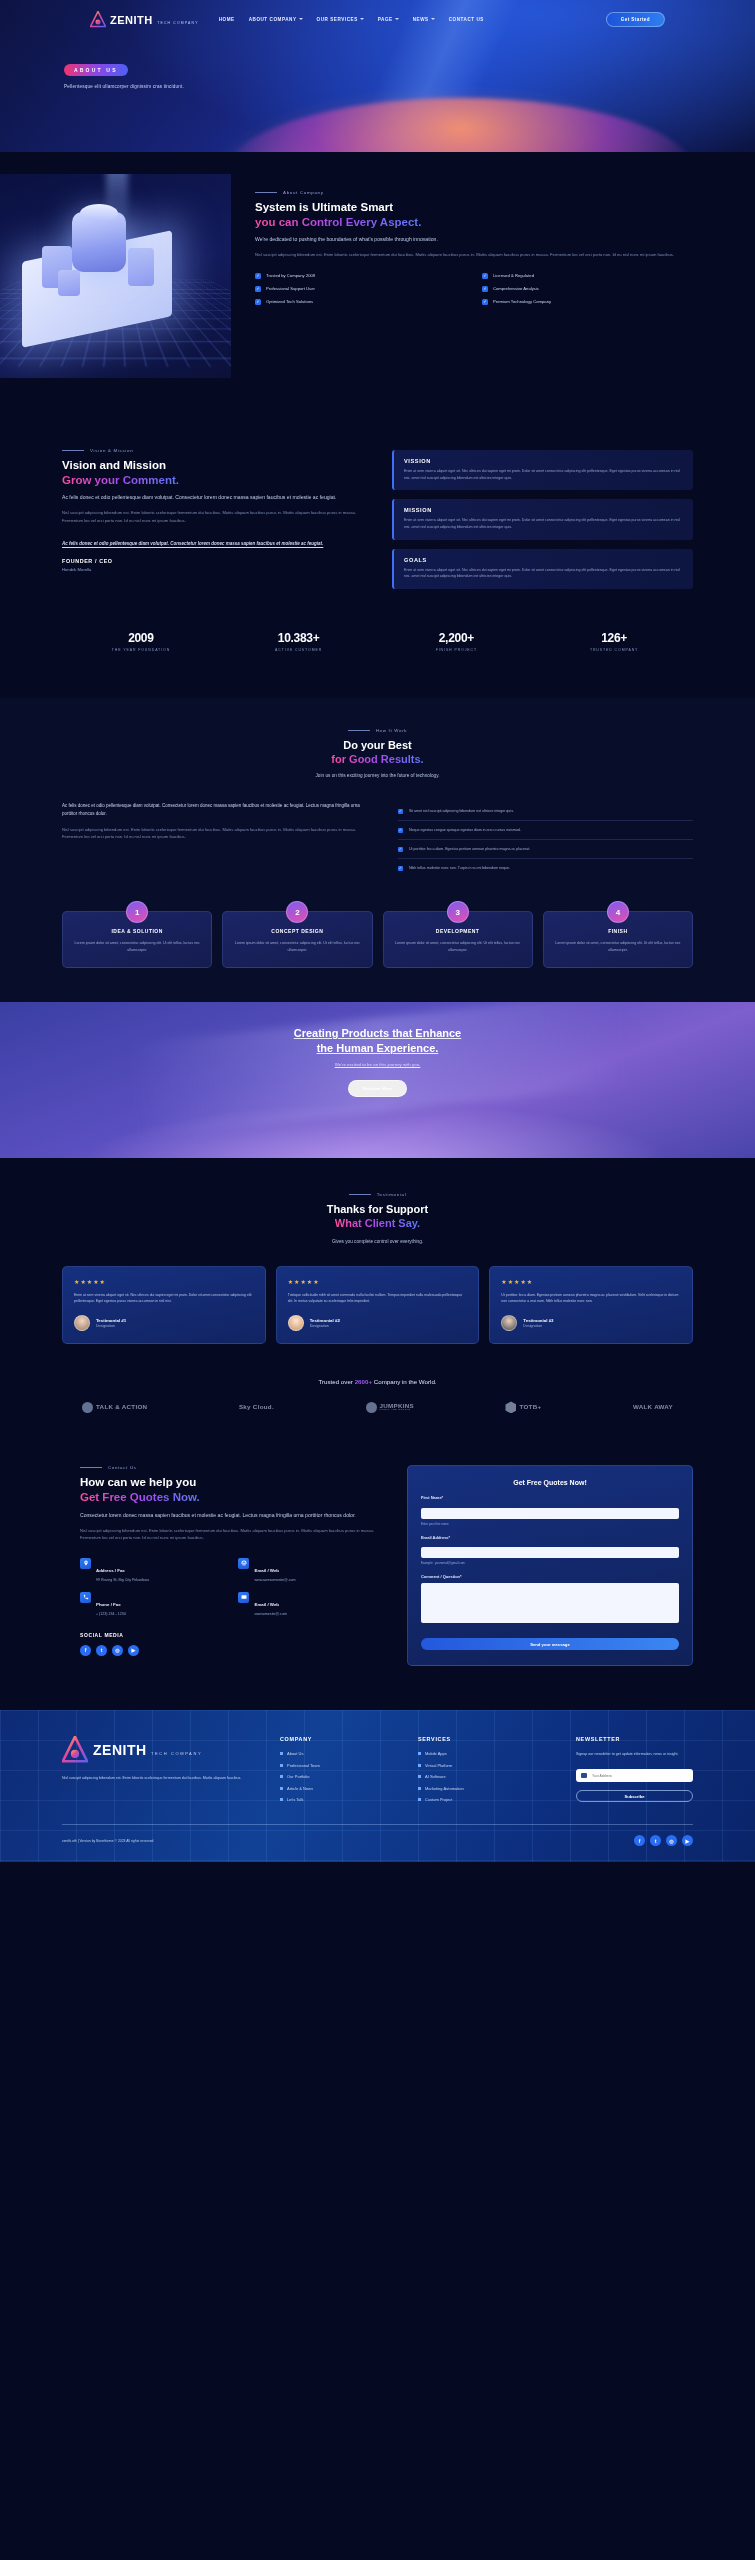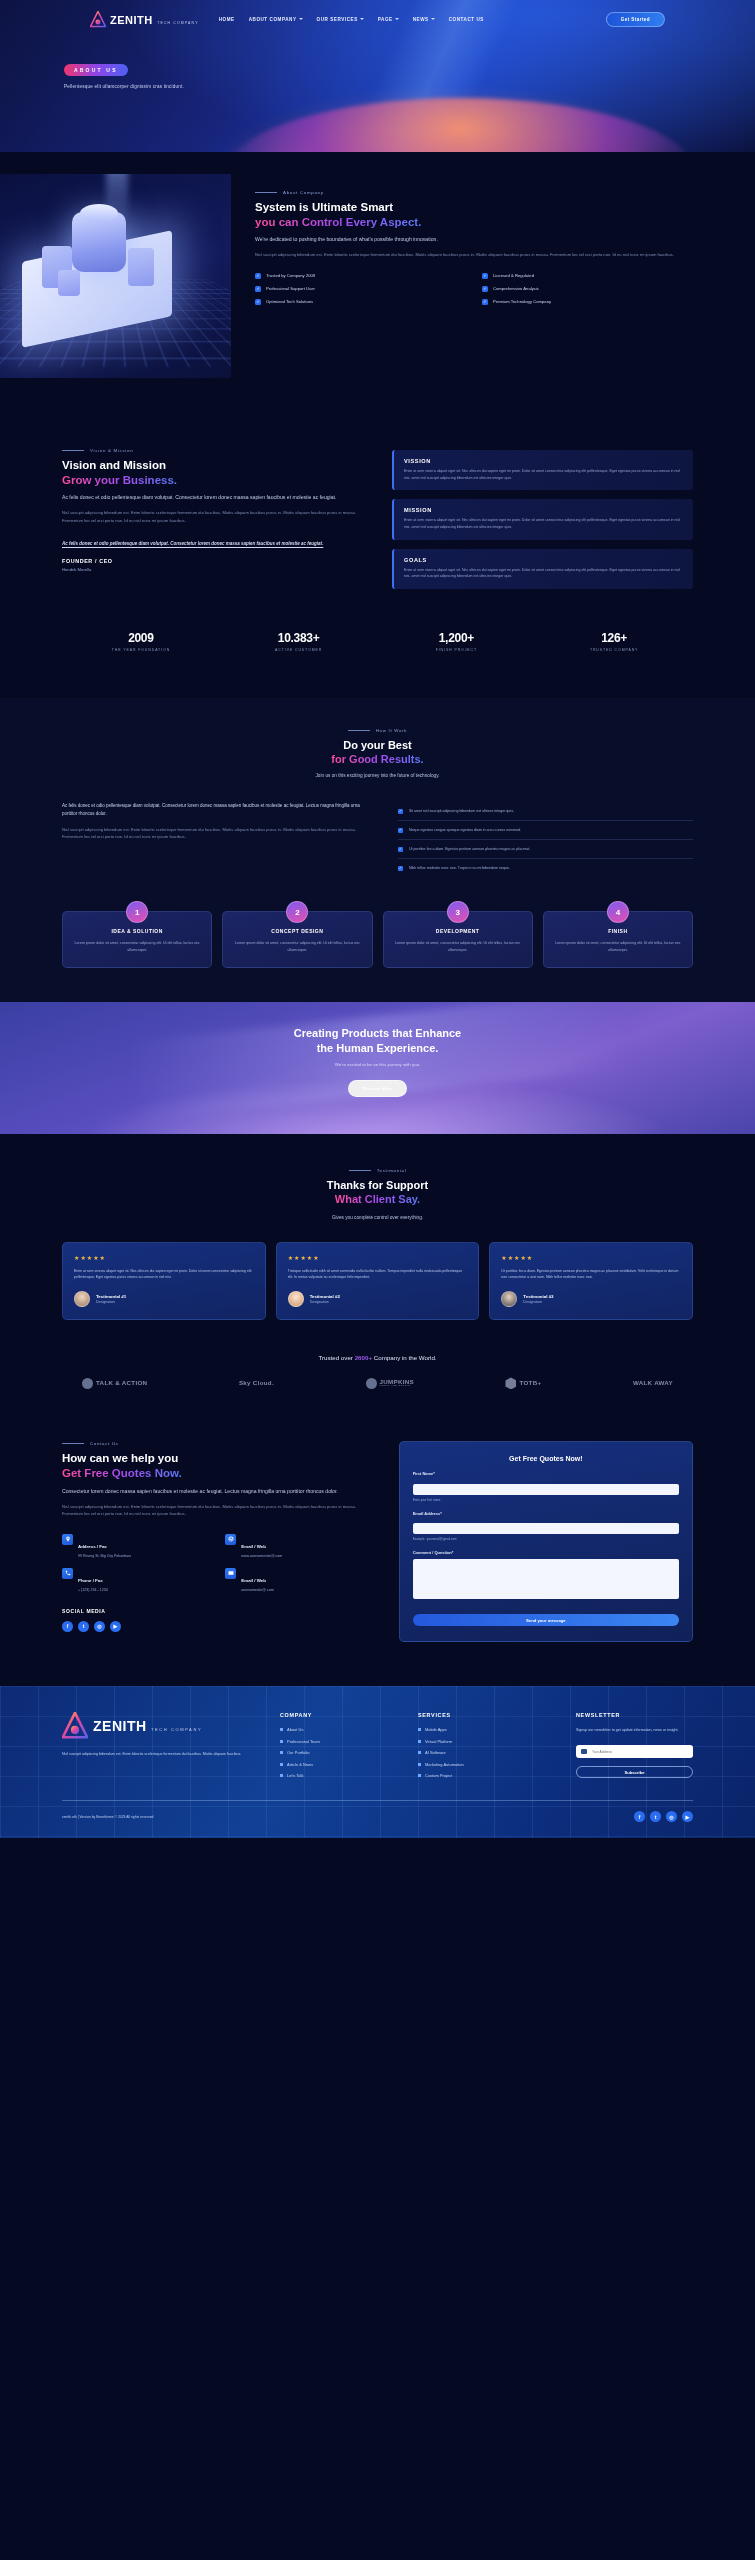--- a/index.html
+++ b/index.html
@@ -188,24 +188,25 @@
     background:linear-gradient(160deg,#7f5cf0,#e34fb0);
     border:1.5px solid rgba(255,255,255,.22);
     display:flex; align-items:center; justify-content:center;
     font-size:8px; font-weight:700; color:#fff;
   }
   .step h5 { font-size:5px; font-weight:700; letter-spacing:.5px; color:#fff; }
   .step p { margin-top:6px; font-size:3.6px; line-height:1.8; color:#9aa8cf; }
 
   
   .cta {
-    position:relative; height:132px; overflow:hidden; text-align:center;
+    position:relative; height:156px; overflow:hidden; text-align:center;
     background:
       radial-gradient(ellipse 420px 90px at 50% 105%, rgba(210,180,255,.65), transparent 70%),
       linear-gradient(160deg,#3a3fa3 0%,#5a4fc0 40%,#7d5fcd 65%,#4a45ab 100%);
+    text-decoration: underline;
   }
   .cta:before{
     content:""; position:absolute; left:-15%; top:10%; width:130%; height:60%;
     background:linear-gradient(92deg, rgba(255,255,255,0) 25%, rgba(200,190,255,.33) 50%, rgba(255,255,255,0) 75%);
     transform:rotate(-6deg); filter:blur(4px);
   }
   .cta-inner { position:relative; z-index:2; padding-top:24px; }
   .cta h2 { font-size:11px; line-height:1.32; font-weight:700; color:#fff; }
   .cta p { margin-top:7px; font-size:4.4px; color:#ddd9f8; }
   .cta .btn {
@@ -240,21 +241,21 @@
   .brands-head .hl { color:#a05bf0; font-weight:700; }
   .brands { display:flex; align-items:center; justify-content:space-between; padding:16px 82px 0 82px; }
   .brand-logo { display:flex; align-items:center; gap:3px; opacity:.62; color:#cfd8ef; }
   .bl-txt { font-size:6.2px; font-weight:700; letter-spacing:.3px; line-height:1.05; }
   .bl-txt small { display:block; font-size:2.4px; letter-spacing:.5px; font-weight:400; }
   .bl-dot { width:11px;height:11px;border-radius:50%;background:#9fb0d4; flex:0 0 auto; }
   .bl-hex { width:11px;height:12px;background:#b9c6e2; flex:0 0 auto;
     clip-path:polygon(50% 0,100% 25%,100% 75%,50% 100%,0 75%,0 25%); }
 
   
-  .contact { display:flex; gap:24px; padding:52px 62px 44px 62px; }
+  .contact { display:flex; gap:24px; padding:52px 62px 44px 80px; }
   .contact-left { flex:1.08; }
   .cinfo { display:grid; grid-template-columns:1fr 1fr; gap:10px 14px; margin-top:16px; }
   .ci { display:flex; gap:5px; align-items:flex-start; }
   .ci-ic { width:11px;height:11px;border-radius:2px;background:linear-gradient(160deg,#2f7bf5,#2059d8);
     display:flex;align-items:center;justify-content:center;flex:0 0 auto;}
   .ci-ic svg{width:6px;height:6px;fill:#fff;}
   .ci-t { font-size:4.4px; font-weight:700; color:#e9eefc; }
   .ci-v { font-size:3.6px; color:#93a3cc; margin-top:2px; }
   .social-h { margin-top:16px; font-size:5px; font-weight:700; letter-spacing:.6px; color:#fff; }
   .socials { display:flex; gap:5px; margin-top:7px; }
@@ -429,21 +430,21 @@
   </section>
 
   <section class="sec vision">
     <div class="vision-left">
       <div class="eyebrow">
           <span class="bar"></span>
           <span>Vision &amp; Mission</span>
         </div>
       <h2 class="h2">
         <span>Vision and Mission</span><br>
-        <span class="grad">Grow your Business.</span>
+        <span class="grad">Grow your Comment.</span>
       </h2>
       <p class="lead">Ac felis donec et odio pellentesque diam volutpat. Consectetur lorem donec massa sapien faucibus et molestie ac feugiat.</p>
       <p class="muted">Nisl suscipit adipiscing bibendum est. Enim lobortis scelerisque fermentum dui faucibus. Mattis aliquam faucibus purus in. Mattis aliquam faucibus purus in massa. Fermentum leo vel orci porta non. Id eu nisl nunc mi ipsum faucibus.</p>
       <p class="quote">Ac felis donec et odio pellentesque diam volutpat. Consectetur lorem donec massa sapien faucibus et molestie ac feugiat.</p>
       <div class="founder">FOUNDER / CEO</div>
       <div class="founder-name">Hendrik Morella</div>
     </div>
     <div class="vision-right">
       <div class="vcard">
         <h4>VISSION</h4>
@@ -463,21 +464,21 @@
   <section class="stats">
     <div class="stat">
         <div class="n">2009</div>
         <div class="l">THE YEAR FOUNDATION</div>
       </div>
     <div class="stat">
         <div class="n">10.383+</div>
         <div class="l">ACTIVE CUSTOMER</div>
       </div>
     <div class="stat">
-        <div class="n">1,200+</div>
+        <div class="n">2,200+</div>
         <div class="l">FINISH PROJECT</div>
       </div>
     <div class="stat">
         <div class="n">126+</div>
         <div class="l">TRUSTED COMPANY</div>
       </div>
   </section>
 
   <section class="how">
     <div class="how-head">

